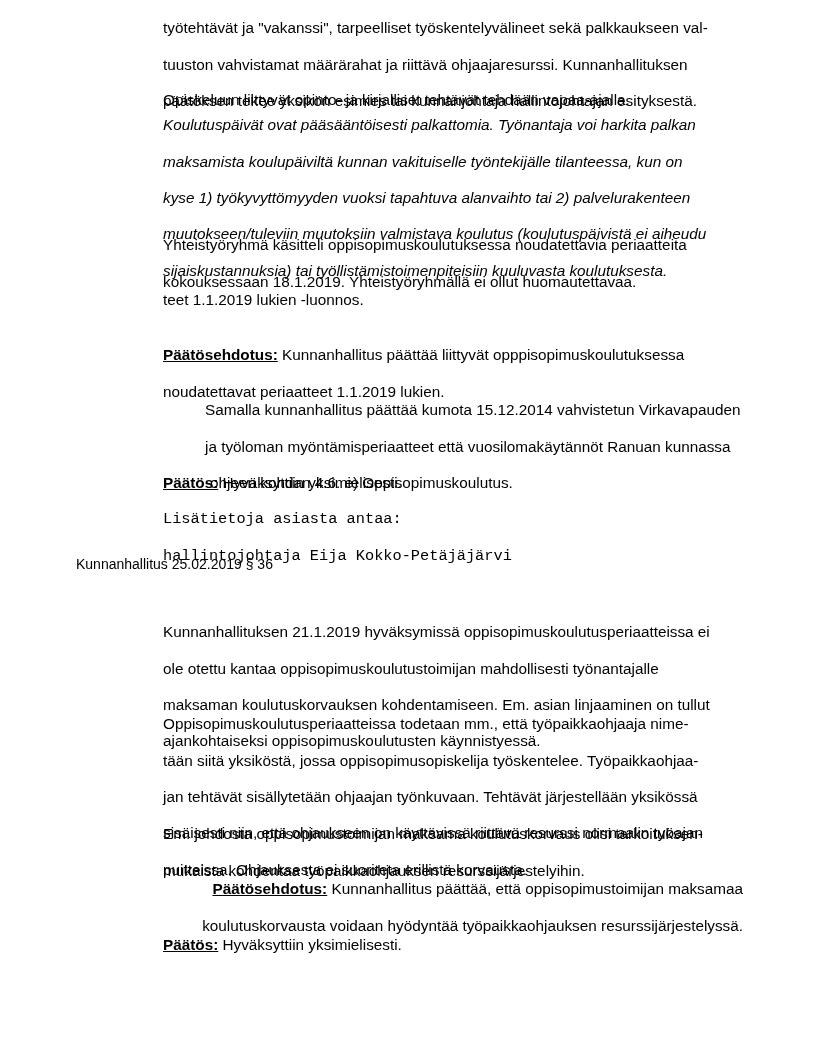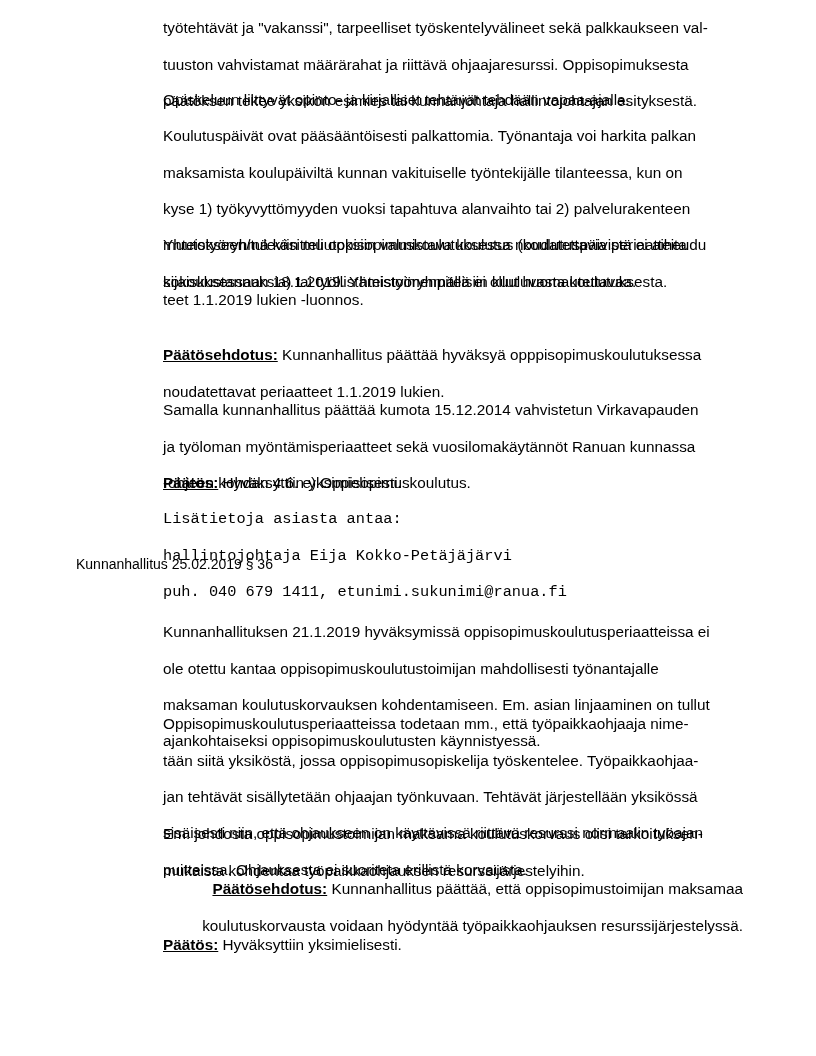--- a/index.html
+++ b/index.html
@@ -10,64 +10,63 @@
     .label { font-weight: bold; text-decoration: underline; margin-top: 48px; }
     .section-header { position: absolute; left: 76px; font-size: 14px; line-height: 18.2px; white-space: nowrap; }
   </style>
 </head>
 <body>
 
 <div id="page">
 
   <div class="para" style="top:1px;">
     <span class="line">työtehtävät ja "vakanssi", tarpeelliset työskentelyvälineet sekä palkkaukseen val-</span>
-    <span class="line">tuuston vahvistamat määrärahat ja riittävä ohjaajaresurssi. Oppisopimuksesta</span>
+    <span class="line">tuuston vahvistamat määrärahat ja riittävä ohjaajaresurssi. Kunnanhallituksen</span>
     <span class="line">päätöksen tekee yksikön esimies tai kunnanjohtaja hallintojohtajan esityksestä.</span>
   </div>
 
   <div class="para" style="top:73px;">
     <span class="line">Opiskeluun liittyvät opinto- ja kirjalliset tehtävät tehdään vapaa-ajalla.</span>
   </div>
 
-  <div class="para" style="top:109px;">
+  <div class="para" style="top:98px;font-style:italic;">
     <span class="line">Koulutuspäivät ovat pääsääntöisesti palkattomia. Työnantaja voi harkita palkan</span>
     <span class="line">maksamista koulupäiviltä kunnan vakituiselle työntekijälle tilanteessa, kun on</span>
     <span class="line">kyse 1) työkyvyttömyyden vuoksi tapahtuva alanvaihto tai 2) palvelurakenteen</span>
     <span class="line">muutokseen/tuleviin muutoksiin valmistava koulutus (koulutuspäivistä ei aiheudu</span>
     <span class="line">sijaiskustannuksia) tai työllistämistoimenpiteisiin kuuluvasta koulutuksesta.</span>
   </div>
 
   <div class="para" style="top:218px;">
     <span class="line">Yhteistyöryhmä käsitteli oppisopimuskoulutuksessa noudatettavia periaatteita</span>
     <span class="line">kokouksessaan 18.1.2019. Yhteistyöryhmällä ei ollut huomautettavaa.</span>
   </div>
 
   <div class="para" style="top:273px;">
     <span class="line">teet 1.1.2019 lukien -luonnos.</span>
   </div>
 
   <div class="para" style="top:328px;">
-    <span class="line"><span class="label">Päätösehdotus:</span><span> Kunnanhallitus päättää hyväksyä opppisopimuskoulutuksessa</span></span>
+    <span class="line"><span class="label">Päätösehdotus:</span><span> Kunnanhallitus päättää liittyvät opppisopimuskoulutuksessa</span></span>
     <span class="line">noudatettavat periaatteet 1.1.2019 lukien.</span>
   </div>
 
-  <div class="para" style="top:383px;">
+  <div class="para" style="top:383px;margin-left:42px;">
     <span class="line">Samalla kunnanhallitus päättää kumota 15.12.2014 vahvistetun Virkavapauden</span>
-    <span class="line">ja työloman myöntämisperiaatteet sekä vuosilomakäytännöt Ranuan kunnassa</span>
+    <span class="line">ja työloman myöntämisperiaatteet että vuosilomakäytännöt Ranuan kunnassa</span>
     <span class="line">-ohjeen kohdan 4.6. e) Oppisopimuskoulutus.</span>
   </div>
 
   <div class="para" style="top:456px;">
     <span class="line"><span class="label">Päätös:</span><span> Hyväksyttiin yksimielisesti.</span></span>
   </div>
 
   <div class="para" style="top:492px;font-family:Liberation Mono, monospace;">
     <span class="line">Lisätietoja asiasta antaa:</span>
     <span class="line">hallintojohtaja Eija Kokko-Petäjäjärvi</span>
-    <span class="line">puh. 040 679 1411, etunimi.sukunimi@ranua.fi</span>
   </div>
 
   <div class="section-header" style="top:555px;">Kunnanhallitus 25.02.2019 § 36</div>
 
   <div class="para" style="top:605px;">
     <span class="line">Kunnanhallituksen 21.1.2019 hyväksymissä oppisopimuskoulutusperiaatteissa ei</span>
     <span class="line">ole otettu kantaa oppisopimuskoulutustoimijan mahdollisesti työnantajalle</span>
     <span class="line">maksaman koulutuskorvauksen kohdentamiseen. Em. asian linjaaminen on tullut</span>
     <span class="line">ajankohtaiseksi oppisopimuskoulutusten käynnistyessä.</span>
   </div>

